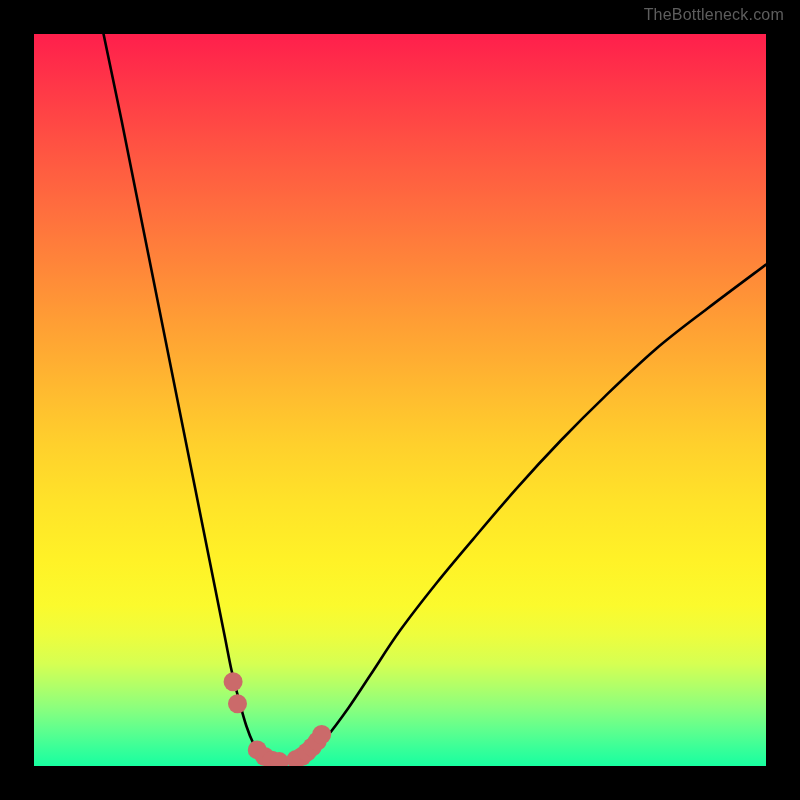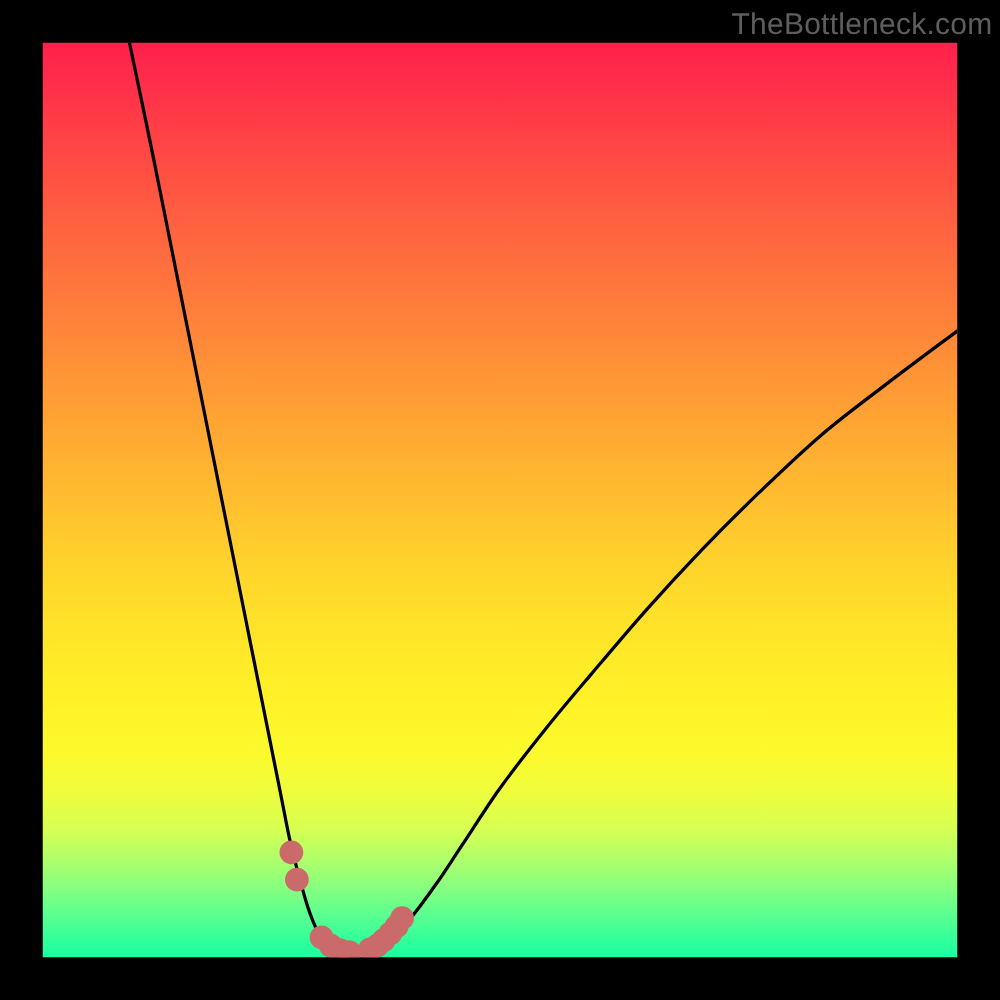--- a/index.html
+++ b/index.html
@@ -46,23 +46,23 @@
       #b2ff68 89%,
       #8cff7d 92%,
       #60ff8e 95%,
       #33ff9a 98%,
       #18ffa0 100%
     );
   }
   .watermark {
     position: absolute;
     top: 6px;
-    right: 6px;
+    right: 16px;
     color: #5e5e5e;
-    font-size: 24px;
+    font-size: 16px;
     letter-spacing: 0.2px;
     font-weight: 500;
   }
   svg.curve {
     position: absolute;
     inset: 0;
   }
 </style>
 </head>
 <body>

